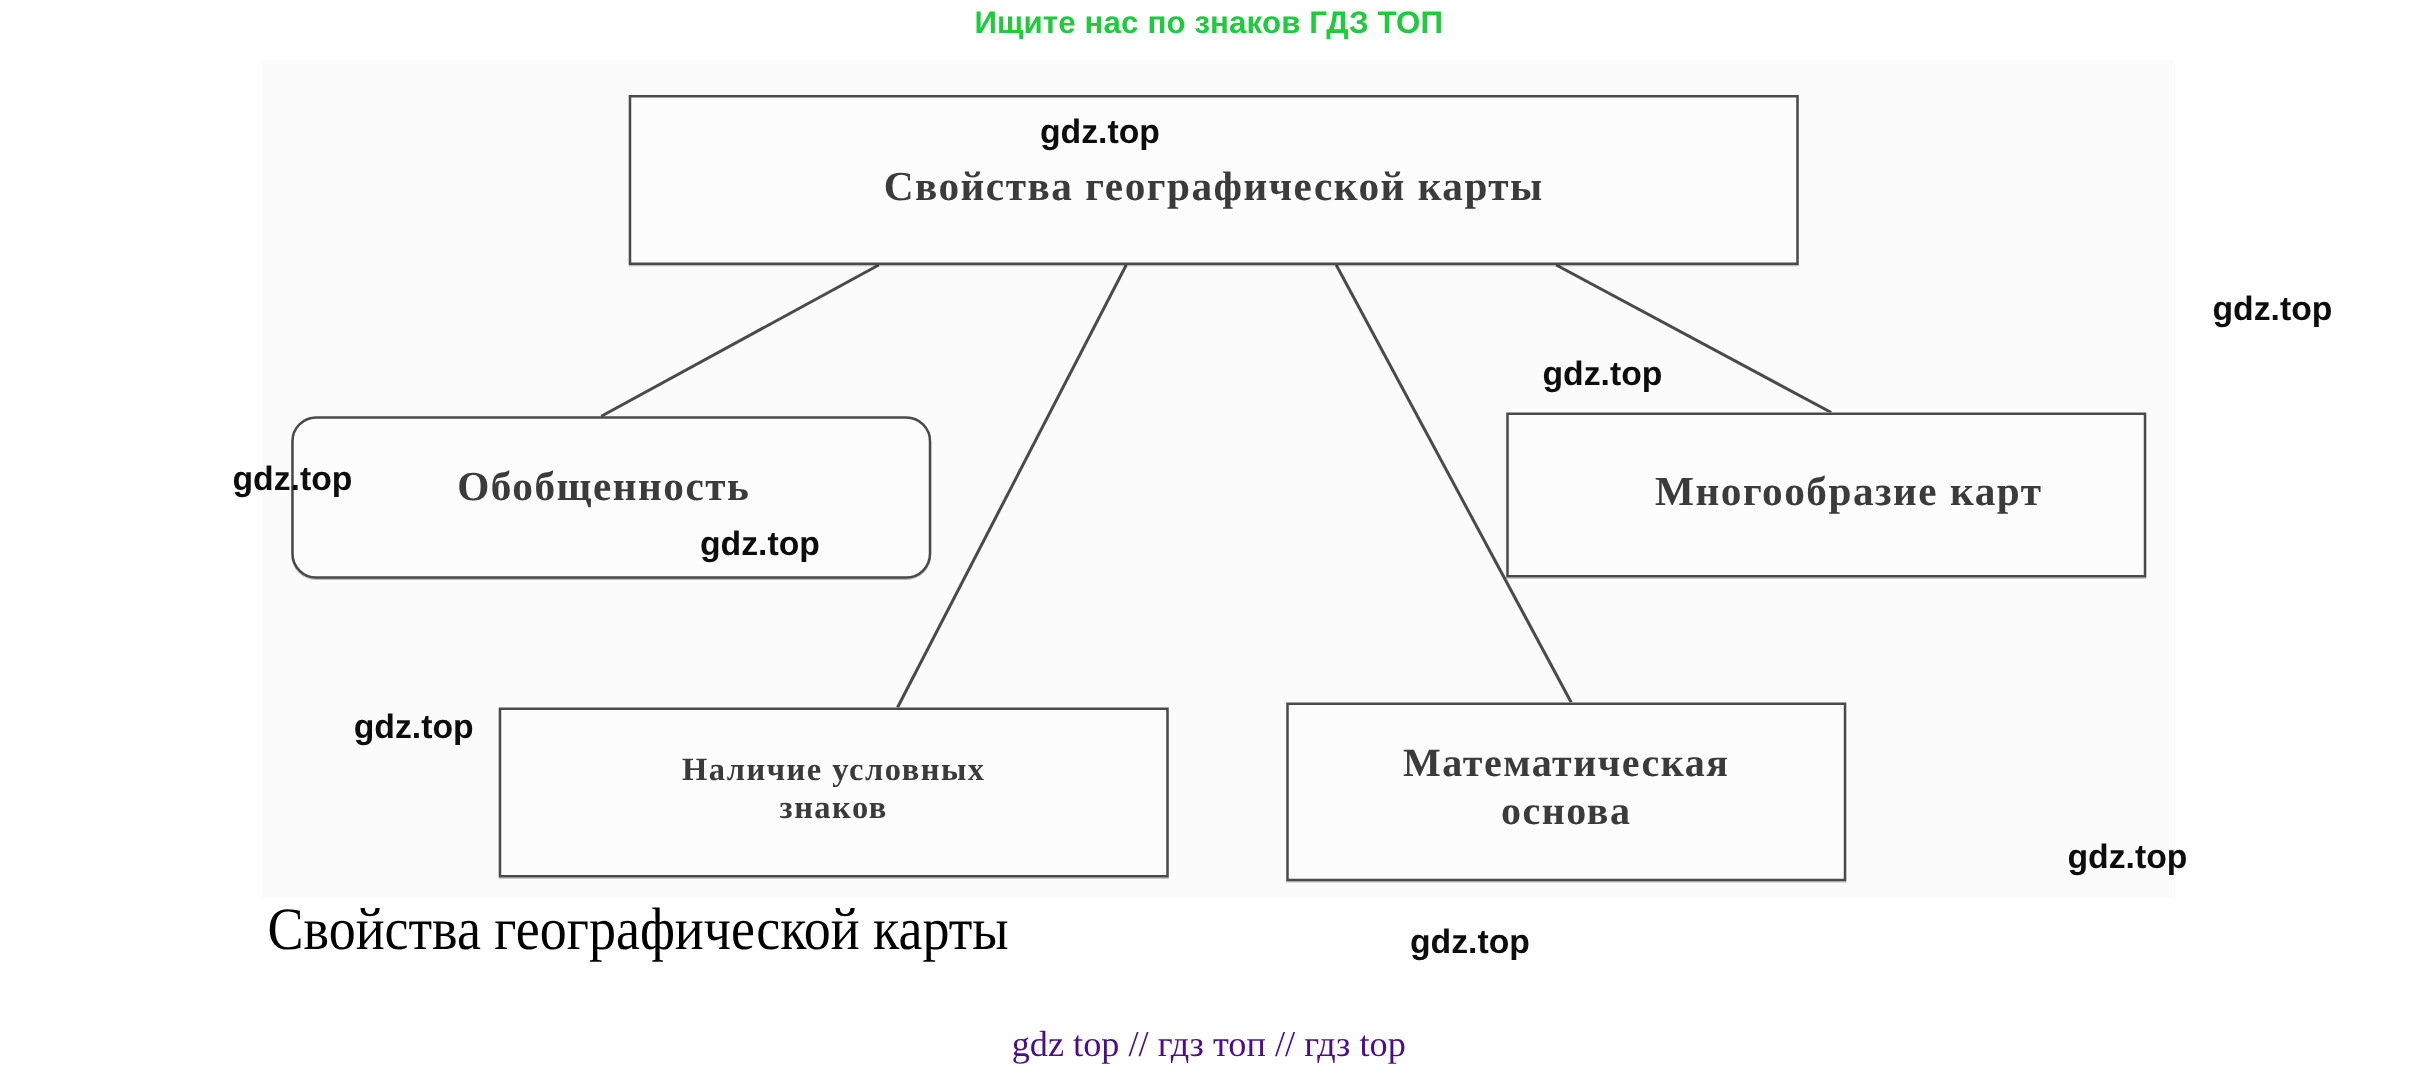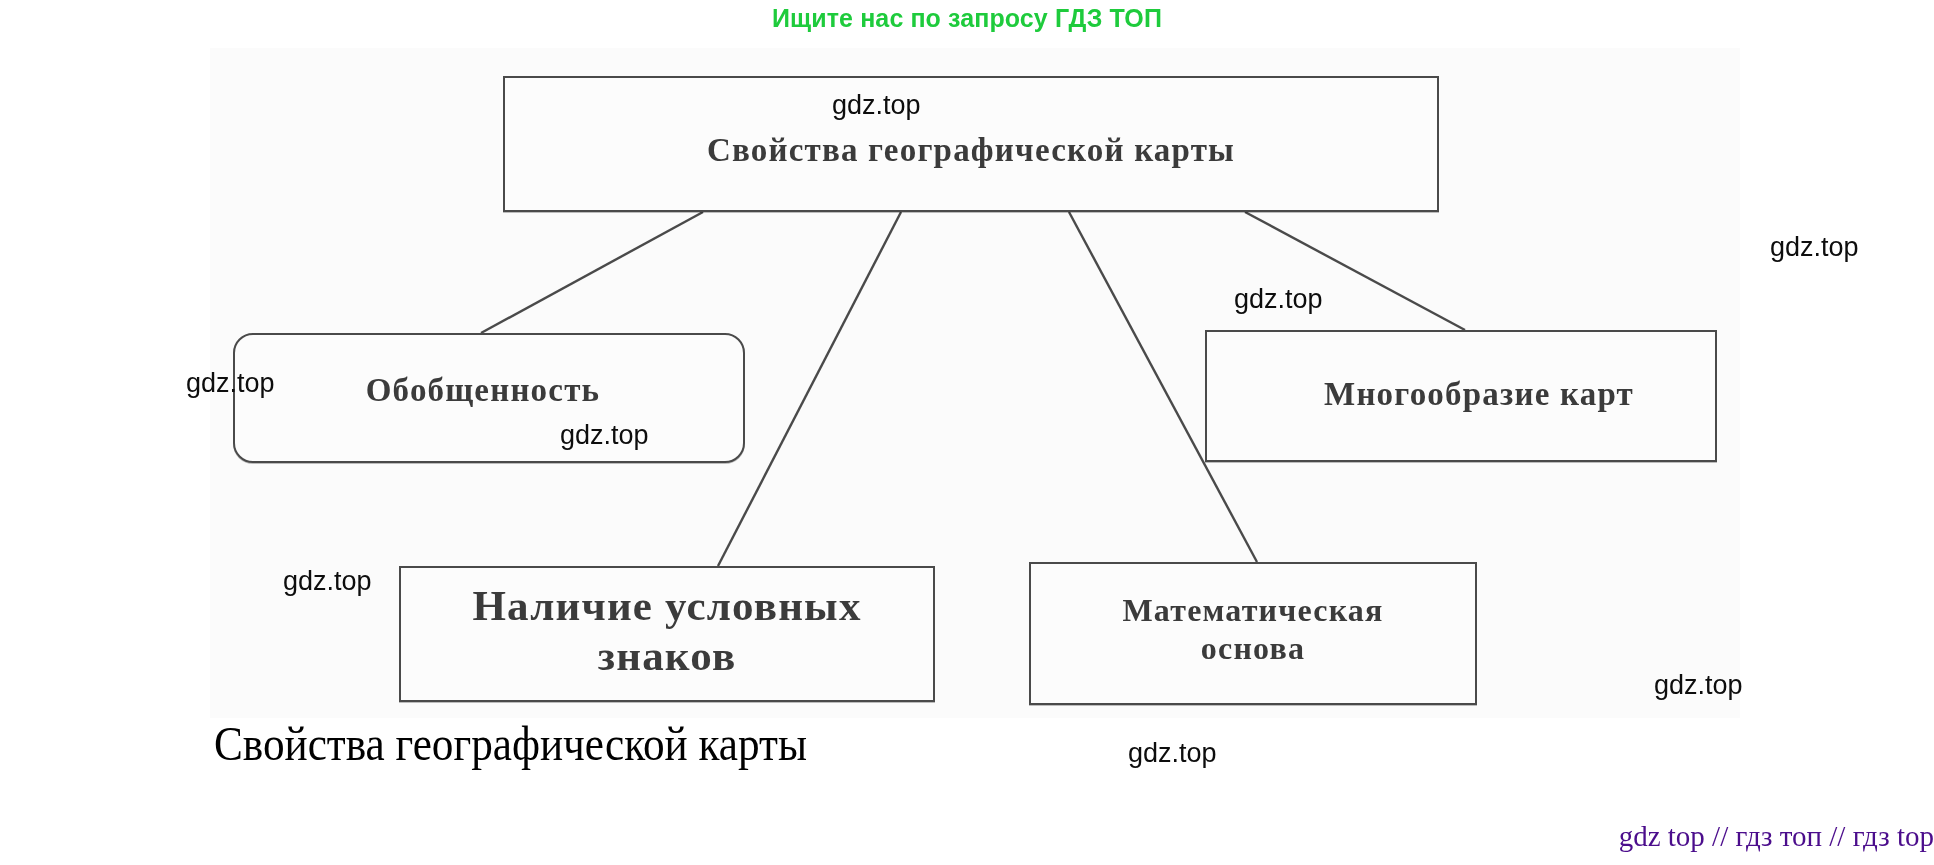--- a/index.html
+++ b/index.html
@@ -33,21 +33,21 @@
     letter-spacing: 0.1px;
     white-space: nowrap;
   }
 
   
   .promo-bottom {
     position: absolute;
     left: 0;
     top: 820px;
     width: 1934px;
-    text-align: right;
+    text-align: center;
     font-family: "Liberation Serif", serif;
     font-size: 29px;
     font-weight: 400;
     color: #4b0d8c;
     white-space: nowrap;
   }
 
   
   .scan {
     position: absolute;
@@ -79,21 +79,21 @@
 
   #node-root  { left: 503px;  top: 76px;  width: 936px; height: 136px; font-size: 33px; }
   #node-root .txt { transform: translateY(6px); }
 
   #node-gen   { left: 233px;  top: 333px; width: 512px; height: 130px; font-size: 33px; border-radius: 20px; }
   #node-gen .txt { transform: translate(-6px, -8px); }
 
   #node-var   { left: 1205px; top: 330px; width: 512px; height: 132px; font-size: 33px; }
   #node-var .txt { transform: translateY(-2px); margin-left: 36px; }
 
-  #node-signs { left: 399px;  top: 566px; width: 536px; height: 136px; font-size: 43px; }
+  #node-signs { left: 399px;  top: 566px; width: 536px; height: 136px; font-size: 26px; }
   #node-signs .txt { transform: translateY(-3px); }
 
   #node-math  { left: 1029px; top: 562px; width: 448px; height: 143px; font-size: 32px; }
   #node-math .txt { transform: translateY(-4px); }
 
   
   #connectors {
     position: absolute;
     left: 0;
     top: 0;
@@ -115,39 +115,39 @@
     white-space: nowrap;
     transform: scaleX(0.90);
     transform-origin: left center;
   }
 
   
   .wm {
     position: absolute;
     font-family: "Liberation Sans", sans-serif;
     font-size: 27px;
-    font-weight: 400;
+    font-weight: 700;
     color: #0d0d0d;
     white-space: nowrap;
   }
   #wm-1 { left: 832px;  top: 90px;  }
   #wm-2 { left: 1770px; top: 232px; }
   #wm-3 { left: 1234px; top: 284px; }
   #wm-4 { left: 186px;  top: 368px; }
   #wm-5 { left: 560px;  top: 420px; }
   #wm-6 { left: 283px;  top: 566px; }
   #wm-7 { left: 1654px; top: 670px; }
   #wm-8 { left: 1128px; top: 738px; }
 </style>
 </head>
 <body>
 
 <div id="page">
 
-  <div class="promo-top">Ищите нас по запросу ГДЗ ТОП</div>
+  <div class="promo-top">Ищите нас по знаков ГДЗ ТОП</div>
 
   <div class="scan"></div>
 
   <svg id="connectors" viewBox="0 0 1934 865" xmlns="http://www.w3.org/2000/svg">
     <line x1="703" y1="212" x2="481" y2="333"></line>
     <line x1="901" y1="212" x2="718" y2="566"></line>
     <line x1="1069" y1="212" x2="1257" y2="562"></line>
     <line x1="1245" y1="212" x2="1465" y2="330"></line>
   </svg>
 

